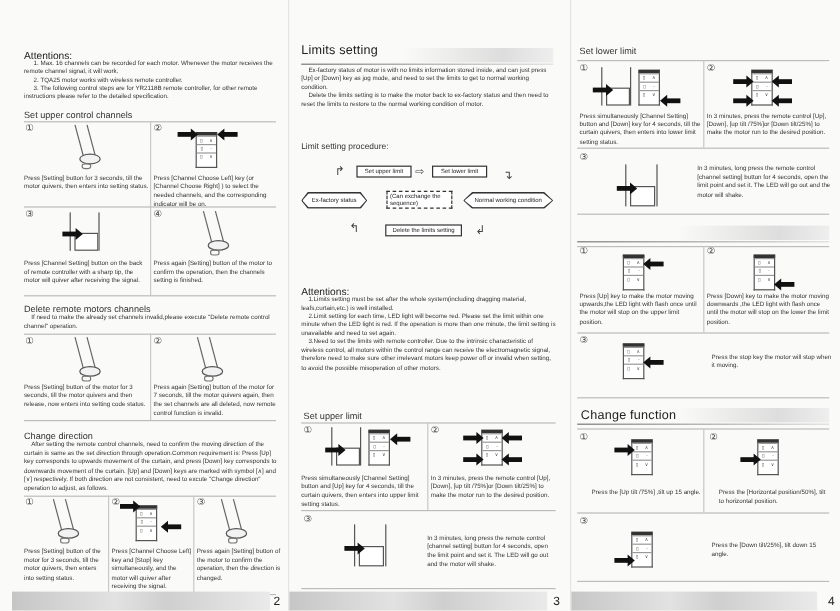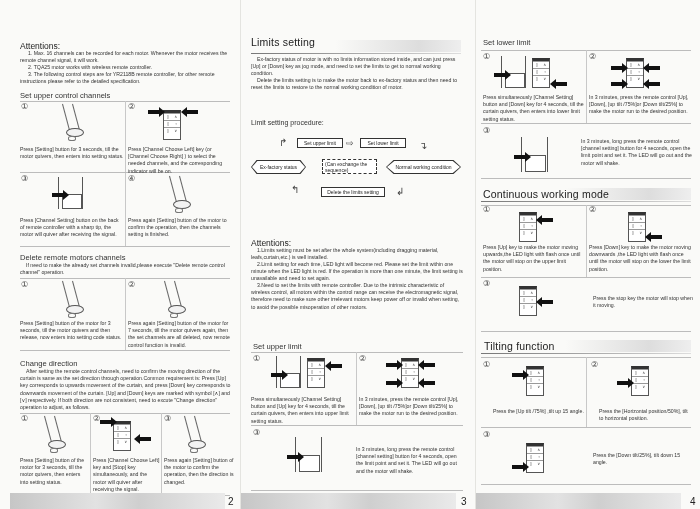--- a/index.html
+++ b/index.html
@@ -313,21 +313,20 @@
 
   <div class="num" style="left:7px;top:126px;">③</div>
   <div class="wallbox" style="left:45px;top:137px;width:27px;height:35px;">
       <div class="inner" style="width:21px;height:17px;left:3px;"></div>
     </div>
   <div class="arrow r" style="left:38px;top:155px;"></div>
   <div class="abs small" style="left:105px;top:138px;width:112px;">In 3 minutes, long press the remote control [channel setting] button for 4 seconds, open the limit point and set it. The LED will go out and the motor will shake.</div>
   <div class="hline" style="left:5px;top:178px;width:210px;"></div>
 
   <div class="hdrbg" style="left:5px;top:188px;width:210px;height:12px;"></div>
-  <div class="abs h-big" style="left:7px;top:188px;">Continuous working mode</div>
   <div class="bar" style="left:5px;top:201px;width:210px;height:1px;"></div>
   <div class="hline" style="left:5px;top:205px;width:210px;"></div>
   <div class="vline" style="left:110px;top:205px;height:72px;"></div>
   <div class="hline" style="left:5px;top:277px;width:210px;"></div>
 
   <div class="num" style="left:7px;top:205px;">①</div>
   <div class="remote" style="left:43px;top:212px;height:30px;">
     <div class="row">
         <span>▯</span>
         <span>∧</span>
@@ -375,21 +374,21 @@
     <div class="row">
         <span>▯</span>
         <span>∨</span>
       </div>
   </div>
   <div class="arrow l" style="left:65px;top:300px;"></div>
   <div class="abs small" style="left:117px;top:295px;width:100px;">Press the stop key the motor will stop when it moving.</div>
 
   <div class="hline" style="left:5px;top:331px;width:210px;"></div>
   <div class="hdrbg" style="left:5px;top:340px;width:210px;height:12px;"></div>
-  <div class="abs h-big" style="left:8px;top:340px;">Tilting function</div>
+  <div class="abs h-big" style="left:8px;top:340px;">Change function</div>
   <div class="bar" style="left:5px;top:353px;width:210px;height:1px;"></div>
   <div class="hline" style="left:5px;top:357px;width:210px;"></div>
   <div class="vline" style="left:110px;top:357px;height:70px;"></div>
   <div class="hline" style="left:5px;top:427px;width:210px;"></div>
 
   <div class="num" style="left:7px;top:360px;">①</div>
   <div class="remote" style="left:50px;top:366px;height:30px;">
     <div class="row">
         <span>▯</span>
         <span>∧</span>

